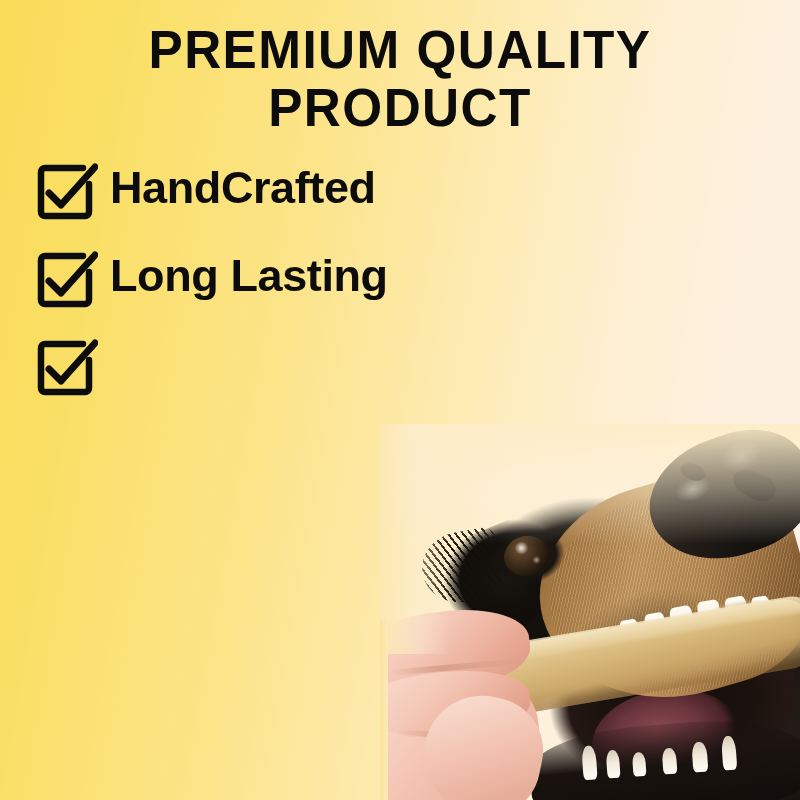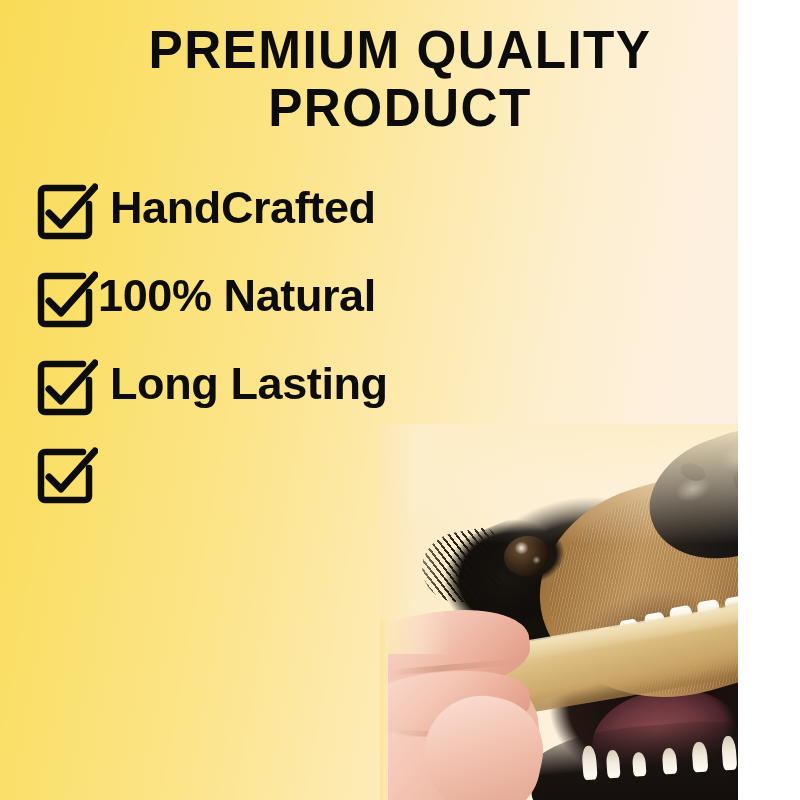--- a/index.html
+++ b/index.html
@@ -7,21 +7,21 @@
     margin: 0;
     padding: 0;
     background: #ffffff;
   }
   body {
     font-family: "Liberation Sans", sans-serif;
   }
 
   #poster {
     position: relative;
-    width: 738px;
+    width: 800px;
     height: 800px;
     overflow: hidden;
     background: linear-gradient(100deg,
         #F9DB58 0%,
         #FADF66 14%,
         #FCE489 36%,
         #FDEAAE 54%,
         #FDEFCE 70%,
         #FEF0DE 84%,
         #FDEFE3 100%);
@@ -287,21 +287,20 @@
     color: #0c0c0c;
     transform: scaleX(.95);
     transform-origin: 50% 0;
   }
 
   #checklist {
     position: absolute;
     left: 36px;
     top: 158px;
     width: 600px;
-    margin-top: 20px;
   }
   .check-row {
     position: relative;
     height: 88px;
   }
   .check-row .cb {
     position: absolute;
     left: 0;
     top: 4px;
     width: 62px;
@@ -398,29 +397,20 @@
     <div class="check-row">
       <span class="cb">
         <svg viewBox="0 0 62 58" width="62" height="58" aria-hidden="true">
           <path d="M53 22 V50 a4 4 0 0 1 -4 4 H9 a4 4 0 0 1 -4 -4 V10 a4 4 0 0 1 4 -4 H47" fill="none" stroke="#0C0C0C" stroke-width="6.5" stroke-linecap="round"></path>
           <path d="M13 31 L25 43 L59 5" fill="none" stroke="#0C0C0C" stroke-width="7" stroke-linecap="round" stroke-linejoin="round"></path>
         </svg>
       </span>
       <span class="label">HandCrafted</span>
     </div>
 
-    <div class="check-row tight">
-      <span class="cb">
-        <svg viewBox="0 0 62 58" width="62" height="58" aria-hidden="true">
-          <path d="M53 22 V50 a4 4 0 0 1 -4 4 H9 a4 4 0 0 1 -4 -4 V10 a4 4 0 0 1 4 -4 H47" fill="none" stroke="#0C0C0C" stroke-width="6.5" stroke-linecap="round"></path>
-          <path d="M13 31 L25 43 L59 5" fill="none" stroke="#0C0C0C" stroke-width="7" stroke-linecap="round" stroke-linejoin="round"></path>
-        </svg>
-      </span>
-      <span class="label">100% Natural</span>
-    </div>
 
     <div class="check-row">
       <span class="cb">
         <svg viewBox="0 0 62 58" width="62" height="58" aria-hidden="true">
           <path d="M53 22 V50 a4 4 0 0 1 -4 4 H9 a4 4 0 0 1 -4 -4 V10 a4 4 0 0 1 4 -4 H47" fill="none" stroke="#0C0C0C" stroke-width="6.5" stroke-linecap="round"></path>
           <path d="M13 31 L25 43 L59 5" fill="none" stroke="#0C0C0C" stroke-width="7" stroke-linecap="round" stroke-linejoin="round"></path>
         </svg>
       </span>
       <span class="label">Long Lasting</span>
     </div>

